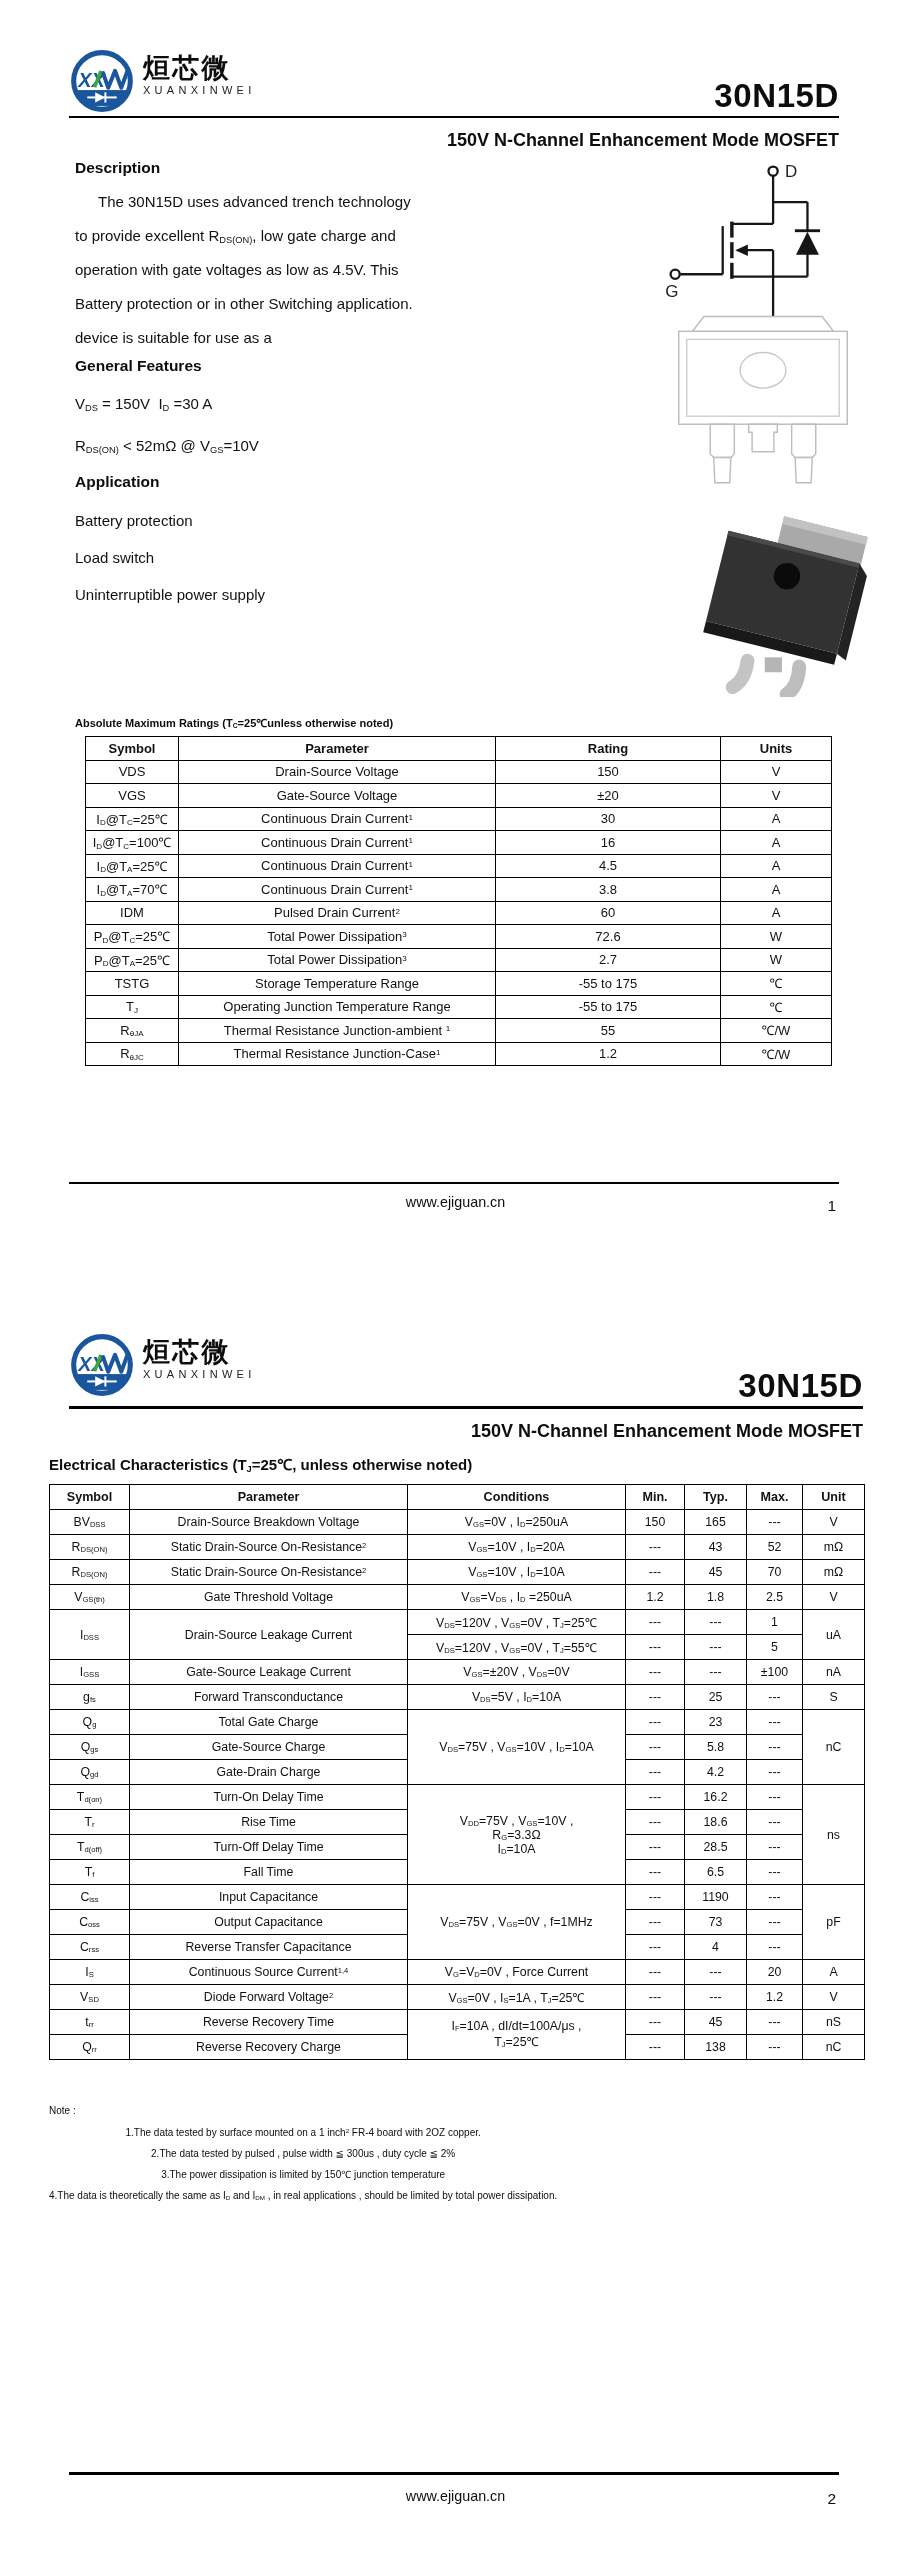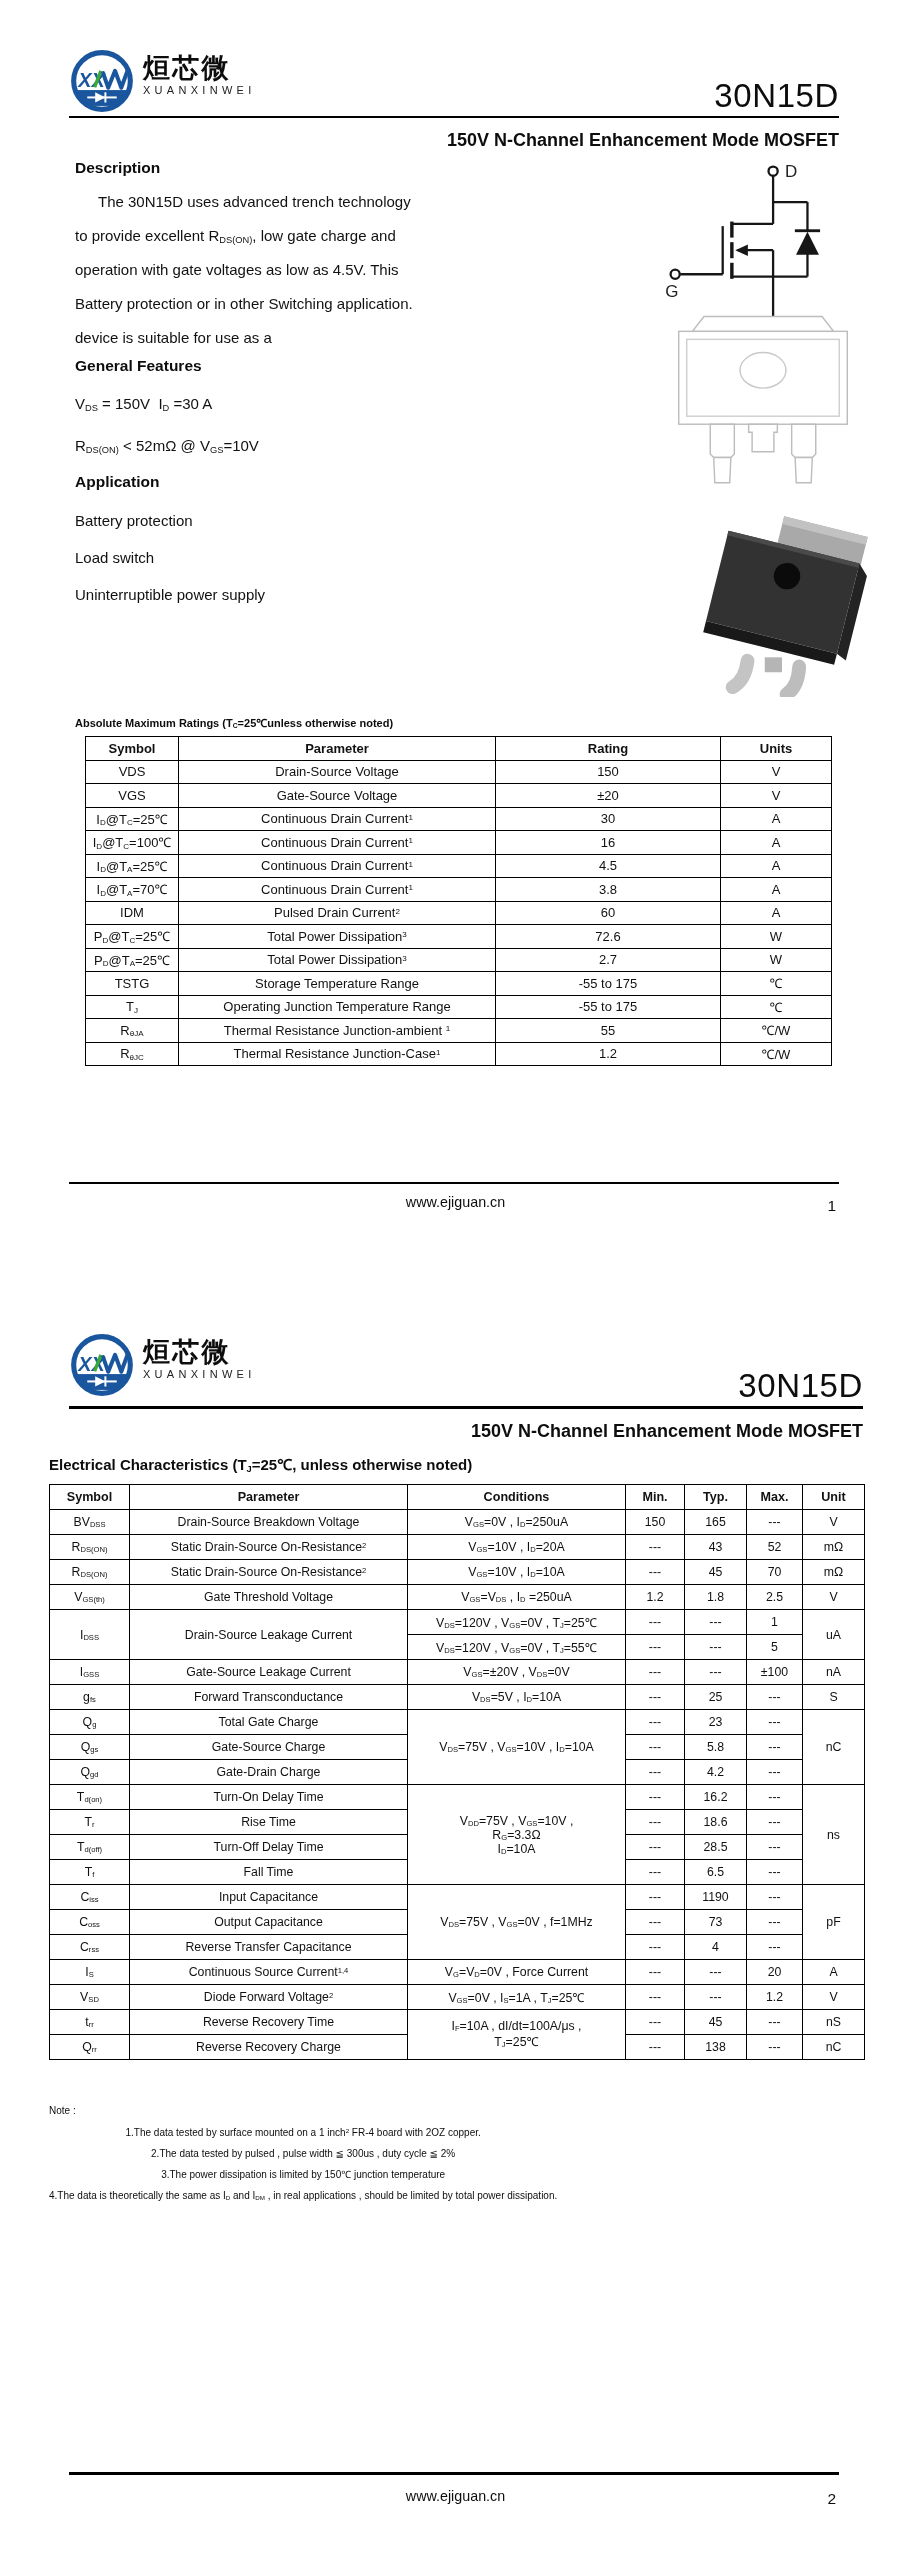--- a/index.html
+++ b/index.html
@@ -9,21 +9,21 @@
     font-family:"Liberation Sans", sans-serif; color:#111;
   }
   .page { position:relative; width:911px; height:1288px; background:#fff; overflow:hidden; }
 
   
   .brand { position:absolute; left:68px; top:47px; display:flex; align-items:flex-start; gap:6.9px; }
   .brand svg { display:block; }
   .brand-text { padding-top:8px; }
   .brand-cn { font-size:27px; font-weight:bold; letter-spacing:2.3px; color:#0d0d0d; line-height:1.0; }
   .brand-en { font-size:11px; letter-spacing:4.3px; color:#222; margin-top:2.3px; }
-  .part-title { position:absolute; right:72px; top:77px; font-size:33px; font-weight:normal; letter-spacing:0.6px; color:#0d0d0d; }
+  .part-title { position:absolute; right:72px; top:77px; font-size:33px; font-weight:bold; letter-spacing:0.6px; color:#0d0d0d; }
   .hdr-rule { position:absolute; left:69px; right:72px; height:2.3px; background:#000; }
   .subtitle { position:absolute; right:72px; font-size:18px; font-weight:bold; color:#0d0d0d; }
 
   
   .sec-h { position:absolute; left:75px; font-size:15.5px; font-weight:bold; color:#0d0d0d; }
   .desc-lines { position:absolute; left:75px; top:185px; width:459px; font-size:15px; }
   .desc-lines .ln { display:block; height:34px; line-height:34px; white-space:nowrap; }
   .desc-lines .ln:first-child { padding-left:23px; }
   .feat-lines { position:absolute; left:75px; top:383px; font-size:15px; }
   .feat-lines .ln { display:block; height:42px; line-height:42px; white-space:nowrap; }

